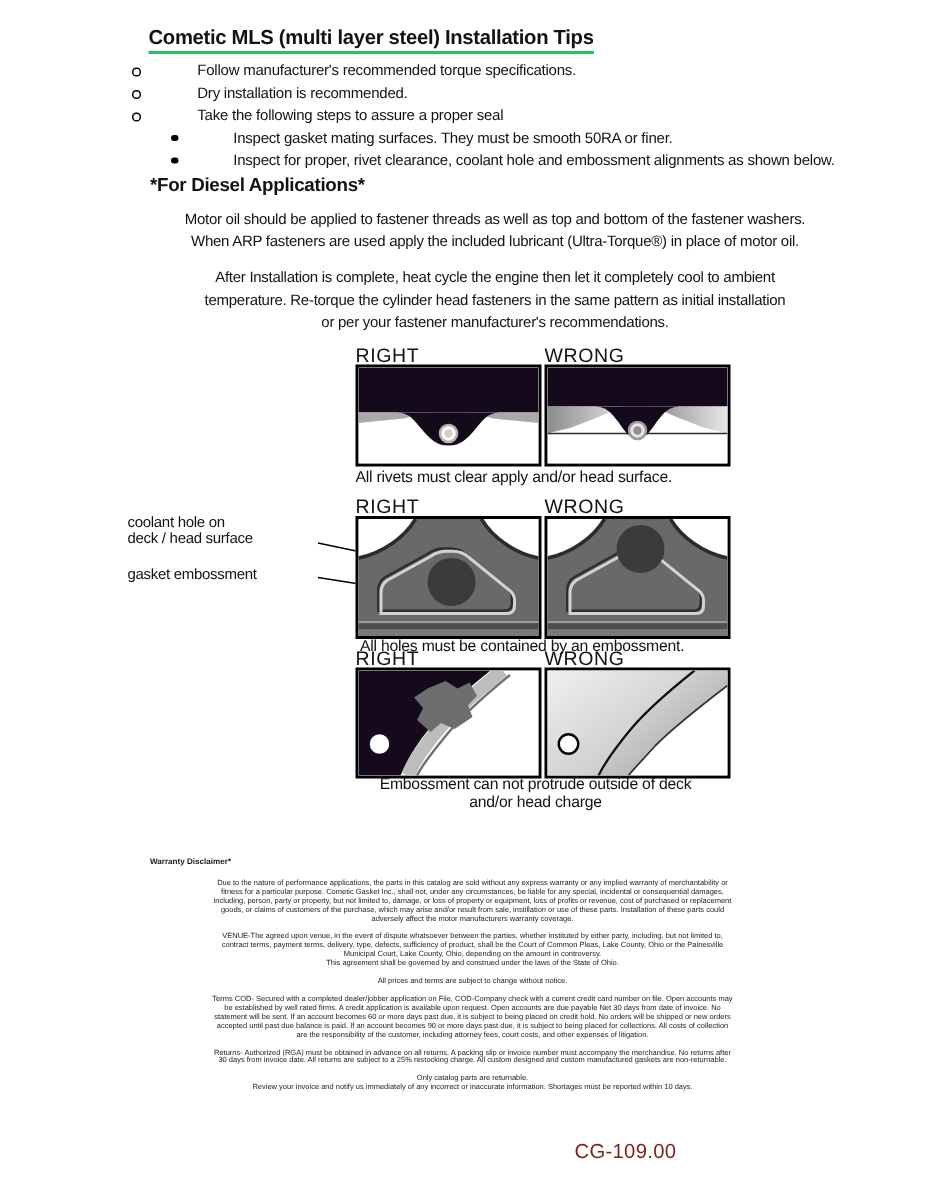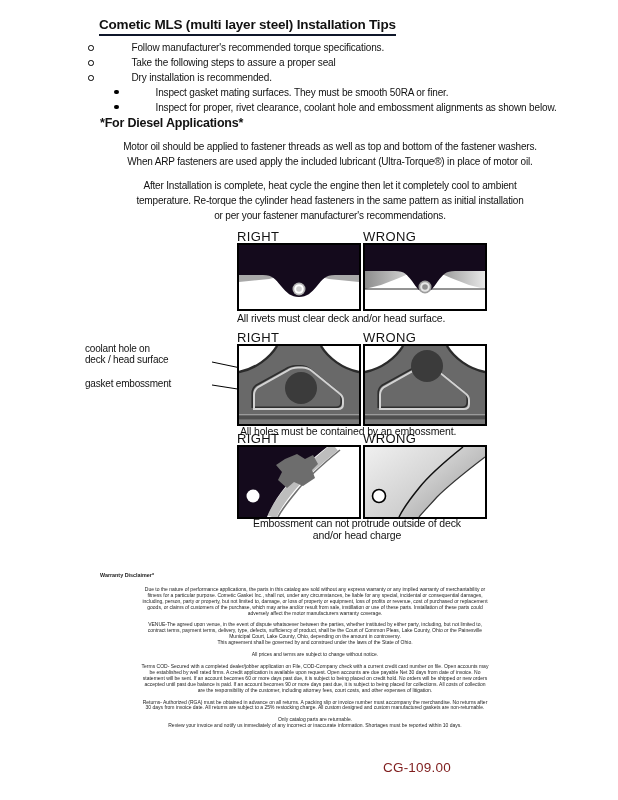--- a/index.html
+++ b/index.html
@@ -2,21 +2,21 @@
 <html><head>
 <meta charset="utf-8">
 <style>
   html,body{margin:0;padding:0;background:#ffffff;}
   .page{position:relative;width:618px;height:800px;background:#fff;
         font-family:"Liberation Sans",sans-serif;color:#121212;overflow:hidden;
         -webkit-text-size-adjust:none;}
   .pre{white-space:pre-line;text-align:center;}
 
   .title{position:absolute;left:99px;top:17px;font-size:13.5px;font-weight:bold;
-         letter-spacing:-0.2px;border-bottom:2px solid #0f172a;padding-bottom:2px;}
+         letter-spacing:-0.2px;border-bottom:2px solid #22c55e;padding-bottom:2px;}
 
   .tips{position:absolute;left:88px;top:40px;font-size:10px;line-height:15px;letter-spacing:-0.15px;}
   .brow{display:flex;gap:33px;}
   .ob{flex:none;width:3.5px;height:3.5px;border:1px solid #000;border-radius:50%;margin:5px 5px 0 0;}
   .fb{flex:none;width:4.5px;height:4.5px;background:#000;border-radius:50%;margin:4.8px 4px 0 0;}
   .sub{margin-left:26px;}
 
   .diesel{position:absolute;left:100px;top:116px;width:460px;font-size:10px;
           line-height:14.8px;letter-spacing:-0.18px;}
   .diesel .dh{font-size:12.5px;font-weight:bold;letter-spacing:-0.2px;margin:0 0 9px 0;}
@@ -45,25 +45,25 @@
 
   <div class="title">Cometic MLS (multi layer steel) Installation Tips</div>
 
   <div class="tips">
     <div class="brow">
       <span class="ob"></span>
       <span>Follow manufacturer's recommended torque specifications.</span>
     </div>
     <div class="brow">
       <span class="ob"></span>
-      <span>Take the following steps to assure a proper seal</span>
+      <span>Dry installation is recommended.</span>
     </div>
     <div class="brow">
       <span class="ob"></span>
-      <span>Dry installation is recommended.</span>
+      <span>Take the following steps to assure a proper seal</span>
     </div>
     <div class="brow sub">
       <span class="fb"></span>
       <span>Inspect gasket mating surfaces.  They must be smooth 50RA or finer.</span>
     </div>
     <div class="brow sub">
       <span class="fb"></span>
       <span>Inspect for proper, rivet clearance, coolant hole and embossment alignments as shown below.</span>
     </div>
   </div>
@@ -110,21 +110,21 @@
       <polygon points="0,26 50,26 34,33 16,40 0,44" fill="url(#g1wl)"></polygon>
       <polygon points="120,26 70,26 86,33 104,40 120,44" fill="url(#g1wr)"></polygon>
       <line x1="0" y1="44" x2="120" y2="44" stroke="#2a2a2a" stroke-width="1"></line>
       <path d="M30,26 C40,26 42,30 47,36 C52,43 54,47 60,47 C66,47 68,43 73,36 C78,30 80,26 90,26 Z" fill="#140a1c"></path>
       <circle cx="60" cy="42" r="6.5" fill="#9d9d9d"></circle>
       <circle cx="60" cy="42" r="4.8" fill="#e6e6e6"></circle>
       <circle cx="60" cy="42" r="2.8" fill="#8f8f8f"></circle>
     </svg>
   </div>
 
-  <div class="dcap" style="left:237px;top:313px;">All rivets must clear deck and/or head surface.</div>
+  <div class="dcap" style="left:237px;top:313px;">All rivets must clear apply and/or head surface.</div>
 
   <div class="dlabel" style="left:237px;top:330px;">RIGHT</div>
   <div class="dlabel" style="left:363px;top:330px;">WRONG</div>
 
   <div class="callout pre" style="top:344px;">coolant hole on
 deck / head surface</div>
   <div class="callout" style="top:379px;">gasket embossment</div>
 
   <svg class="leader" viewBox="0 0 200 60">
     <line x1="112" y1="22" x2="193" y2="39" stroke="#000" stroke-width="1"></line>

